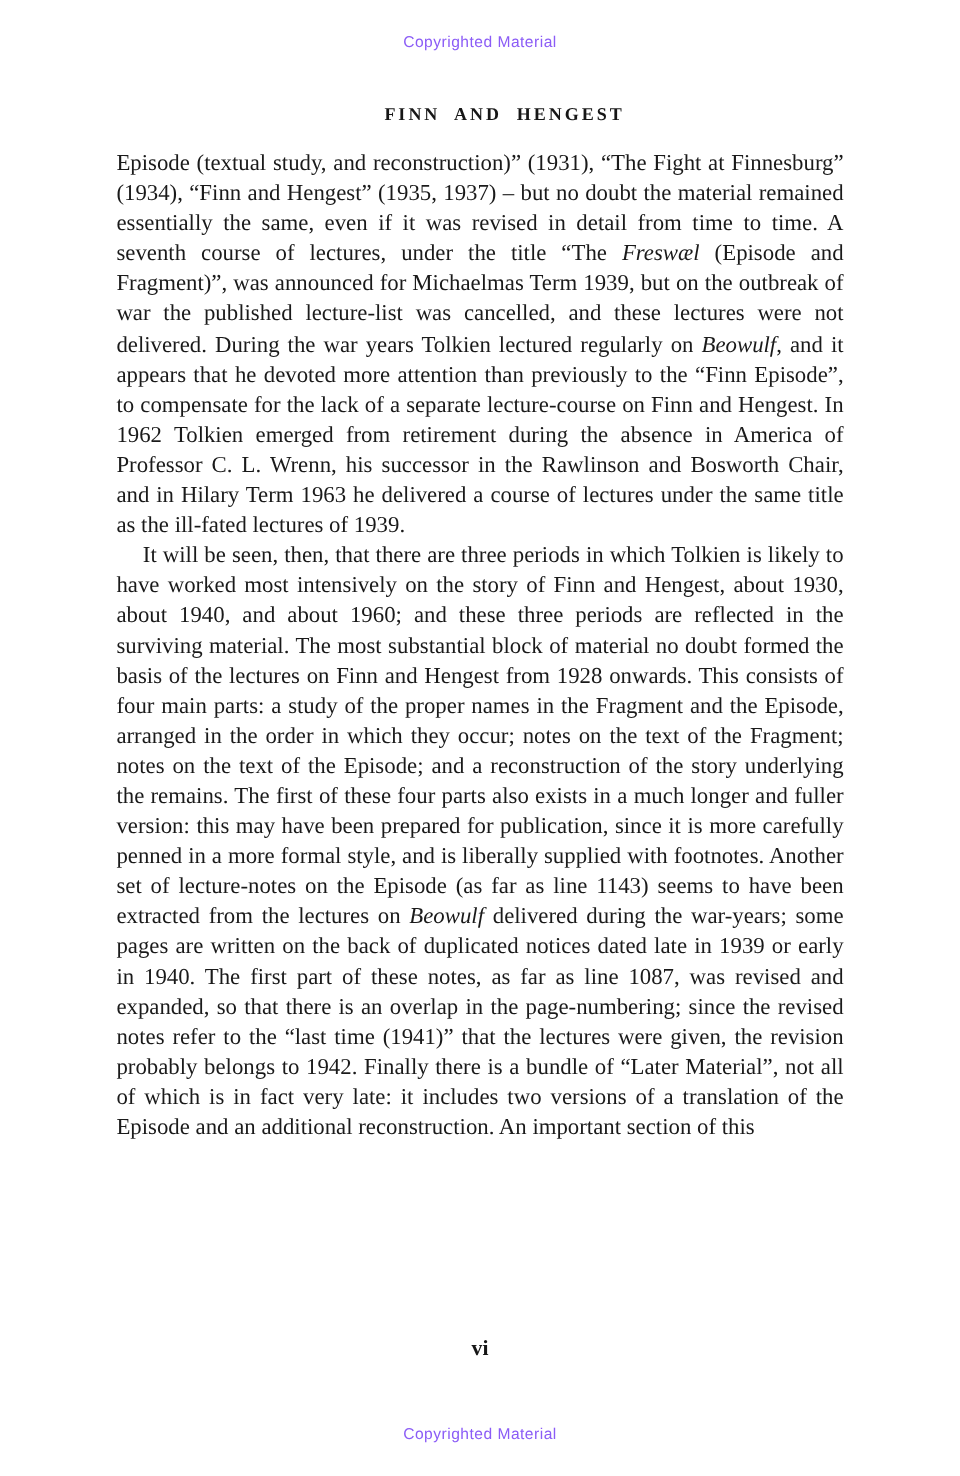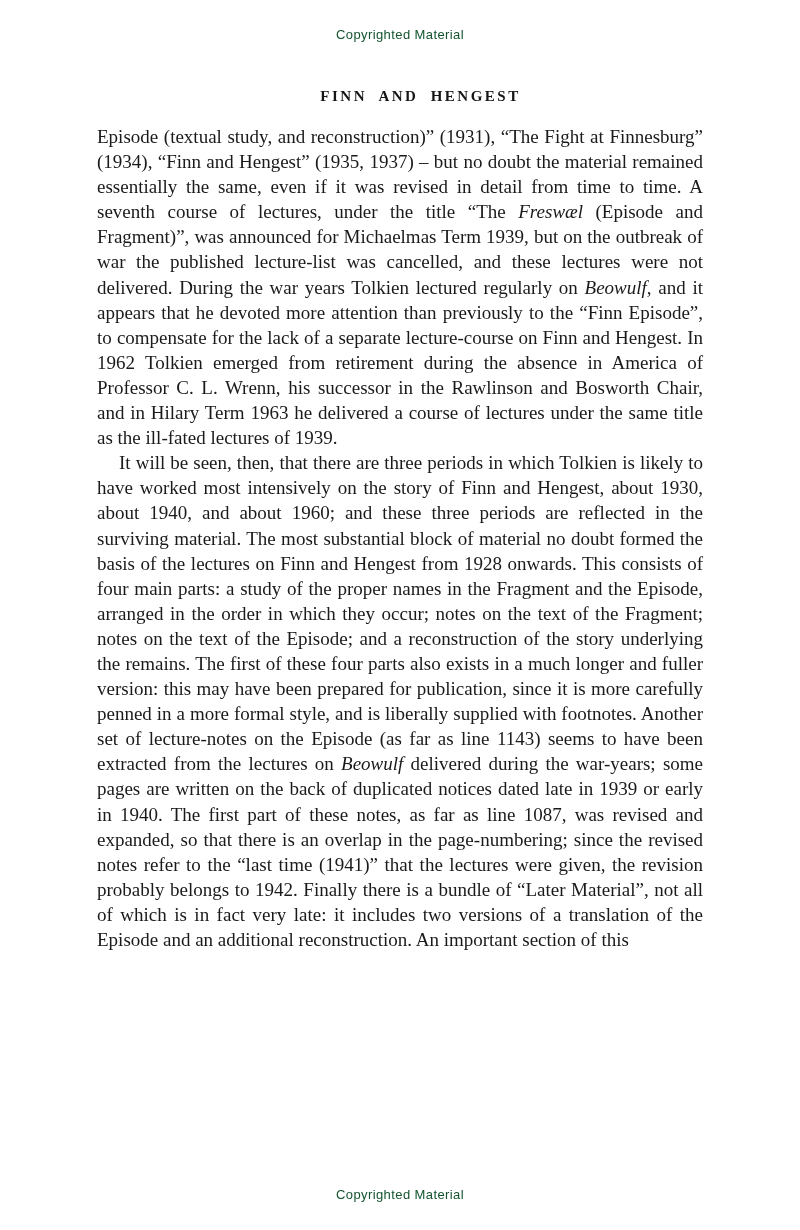--- a/index.html
+++ b/index.html
@@ -15,21 +15,21 @@
   }
   .page {
     position: relative;
     width: 800px;
     height: 1230px;
     background: #ffffff;
     box-sizing: border-box;
   }
   .notice {
     text-align: center;
-    color: #14532d;
+    color: #8b5cf6;
     font-family: "Liberation Sans", sans-serif;
     font-size: 13px;
     letter-spacing: 0.4px;
   }
   .notice.top {
     padding-top: 27px;
   }
   .notice.bottom {
     position: absolute;
     left: 0;
@@ -85,16 +85,17 @@
   <div class="notice top">Copyrighted Material</div>
 
   <div class="running-header">FINN AND HENGEST</div>
 
   <div class="body-text">
 
   <p><span>Episode (textual study, and reconstruction)” (1931), “The Fight at Finnesburg” (1934), “Finn and Hengest” (1935, 1937) – but no doubt the material remained essentially the same, even if it was revised in detail from time to time. A seventh course of lectures, under the title “The </span><em>Freswæl</em><span> (Episode and Fragment)”, was announced for Michaelmas Term 1939, but on the outbreak of war the published lecture-list was cancelled, and these lectures were not delivered. During the war years Tolkien lectured regularly on </span><em>Beowulf</em><span>, and it appears that he devoted more attention than previously to the “Finn Episode”, to compensate for the lack of a separate lecture-course on Finn and Hengest. In 1962 Tolkien emerged from retirement during the absence in America of Professor C. L. Wrenn, his successor in the Rawlinson and Bosworth Chair, and in Hilary Term 1963 he delivered a course of lectures under the same title as the ill-fated lectures of 1939.</span></p>
       <p class="indent"><span>It will be seen, then, that there are three periods in which Tolkien is likely to have worked most intensively on the story of Finn and Hengest, about 1930, about 1940, and about 1960; and these three periods are reflected in the surviving material. The most substantial block of material no doubt formed the basis of the lectures on Finn and Hengest from 1928 onwards. This consists of four main parts: a study of the proper names in the Fragment and the Episode, arranged in the order in which they occur; notes on the text of the Fragment; notes on the text of the Episode; and a reconstruction of the story underlying the remains. The first of these four parts also exists in a much longer and fuller version: this may have been prepared for publication, since it is more carefully penned in a more formal style, and is liberally supplied with footnotes. Another set of lecture-notes on the Episode (as far as line 1143) seems to have been extracted from the lectures on </span><em>Beowulf</em><span> delivered during the war-years; some pages are written on the back of duplicated notices dated late in 1939 or early in 1940. The first part of these notes, as far as line 1087, was revised and expanded, so that there is an overlap in the page-numbering; since the revised notes refer to the “last time (1941)” that the lectures were given, the revision probably belongs to 1942. Finally there is a bundle of “Later Material”, not all of which is in fact very late: it includes two versions of a translation of the Episode and an additional reconstruction. An important section of this</span></p>
     </div>
 
+  <div class="page-number">vi</div>
 
   <div class="notice bottom">Copyrighted Material</div>
 
 </div>
 
 </body></html>

